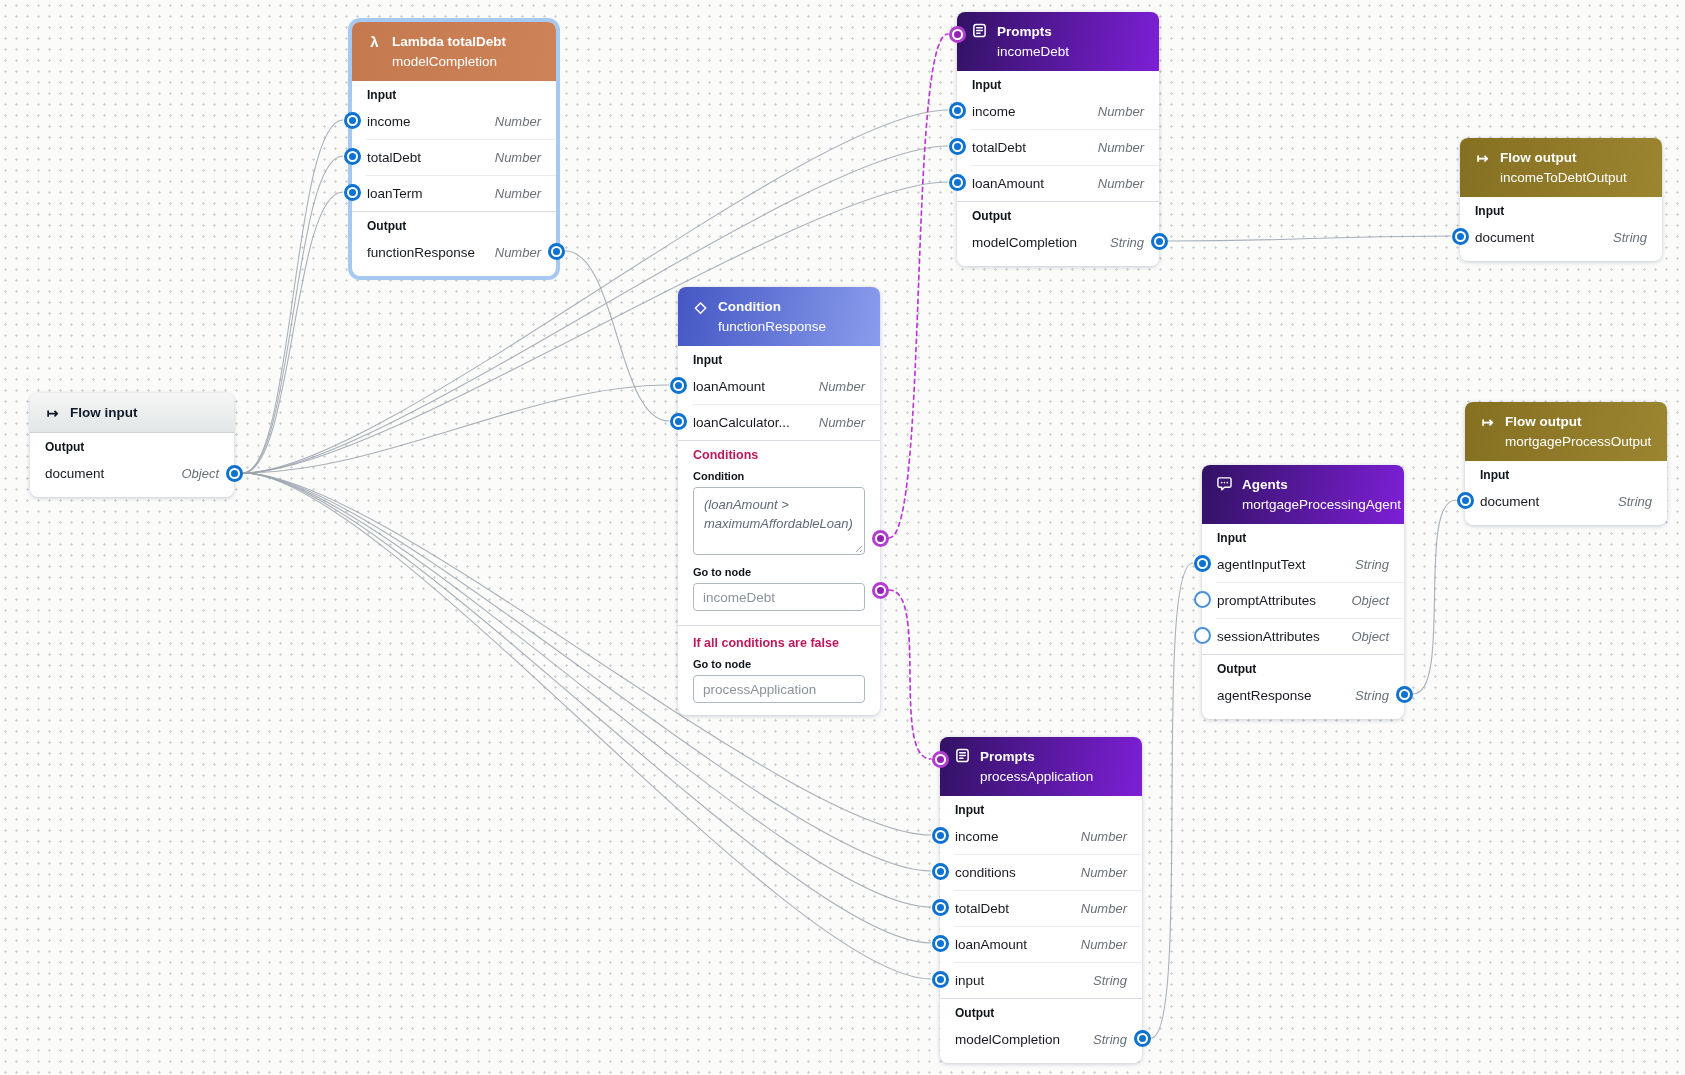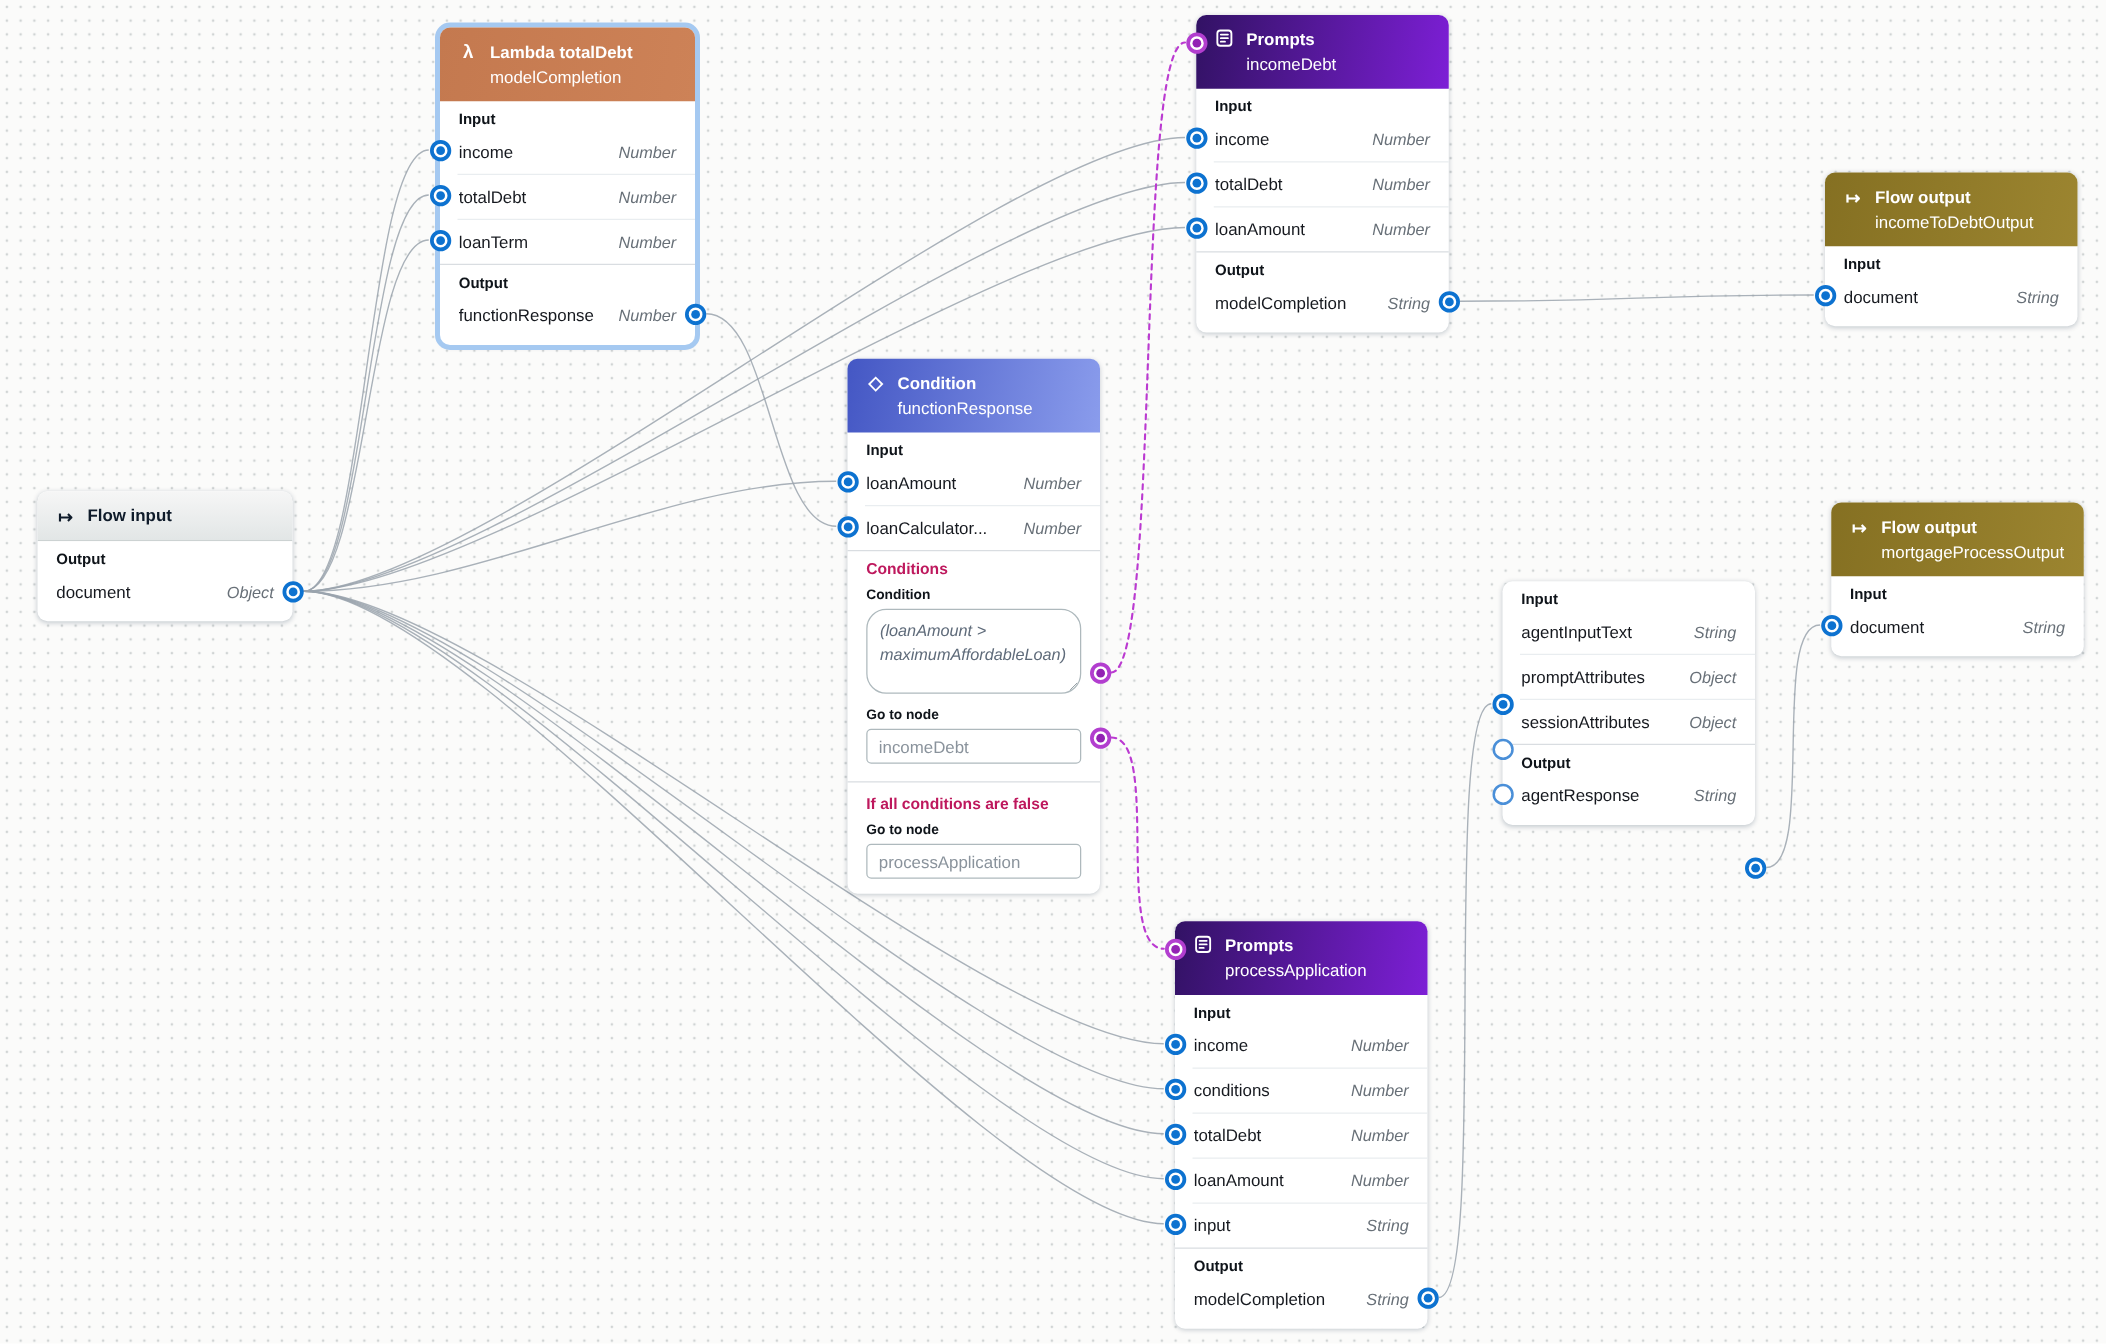--- a/index.html
+++ b/index.html
@@ -36,21 +36,21 @@
        padding:0 15px;position:relative;}
   .row + .row::before{content:"";position:absolute;top:0;left:14px;right:0;height:1px;background:#e9edf0;}
   .row-name{color:#16191f;}
   .row-type{font-style:italic;font-size:13px;color:#687078;}
   .section-divider{height:1px;background:#d9dde1;}
 
   
   .cond-label{margin:6px 15px 0 15px;font-size:12.5px;font-weight:700;color:#be185d;line-height:16px;}
   .cond-sublabel{margin:6px 15px 0 15px;font-size:11px;font-weight:700;color:#0f141a;line-height:14px;}
   .cond-expression{position:relative;margin:4px 15px 0 15px;height:68px;box-sizing:border-box;
-      border:1px solid #aeb9bd;border-radius:16px;padding:8px 10px;font-size:13px;font-style:italic;
+      border:1px solid #aeb9bd;border-radius:4px;padding:8px 10px;font-size:13px;font-style:italic;
       color:#5f6b7a;line-height:1.45;background:#fff;overflow:hidden;}
   .resize-grip{position:absolute;right:2px;bottom:2px;width:9px;height:9px;
       background:repeating-linear-gradient(135deg,transparent 0 2px,#98a2a8 2px 3px);
       clip-path:polygon(100% 0,100% 100%,0 100%);}
   .goto-input{margin:4px 15px 0 15px;height:28px;box-sizing:border-box;border:1px solid #aeb9bd;border-radius:4px;
       display:flex;align-items:center;padding:0 9px;color:#8a939c;font-size:13.5px;background:#fff;}
   .divider-mt{margin-top:14px;}
   .cond-label-false{margin-top:9px;}
 
   
@@ -205,20 +205,32 @@
         <div class="cond-expression"><span>(loanAmount &gt; maximumAffordableLoan)</span><div class="resize-grip"></div></div>
         <div class="cond-sublabel" style="margin-top: 10px;">Go to node</div>
         <div class="goto-input">incomeDebt</div>
         <div class="section-divider divider-mt"></div>
         <div class="cond-label cond-label-false">If all conditions are false</div>
         <div class="cond-sublabel">Go to node</div>
         <div class="goto-input">processApplication</div>
       </div>
     </div>
     <div class="node theme-purple" style="left: 1202px; top: 465px; width: 202px;">
+      <div class="node-header nh-2line">
+        <span class="hicon"><svg viewBox="0 0 16 16" width="15" height="15">
+            <path d="M2.5 2h11A1.5 1.5 0 0 1 15 3.5v7a1.5 1.5 0 0 1-1.5 1.5H8l-3 2.8V12H2.5A1.5 1.5 0 0 1 1 10.5v-7A1.5 1.5 0 0 1 2.5 2Z" fill="none" stroke="currentColor" stroke-width="1.5" stroke-linejoin="round"></path>
+            <circle cx="5" cy="7" r=".9" fill="currentColor"></circle>
+            <circle cx="8" cy="7" r=".9" fill="currentColor"></circle>
+            <circle cx="11" cy="7" r=".9" fill="currentColor"></circle>
+          </svg></span>
+        <div class="titles">
+          <div class="node-title">Agents</div>
+          <div class="node-subtitle">mortgageProcessingAgent</div>
+        </div>
+      </div>
       <div class="node-body">
         <div class="section-label">Input</div>
         <div class="row">
           <span class="row-name">agentInputText</span>
           <span class="row-type">String</span>
         </div>
         <div class="row">
           <span class="row-name">promptAttributes</span>
           <span class="row-type">Object</span>
         </div>

